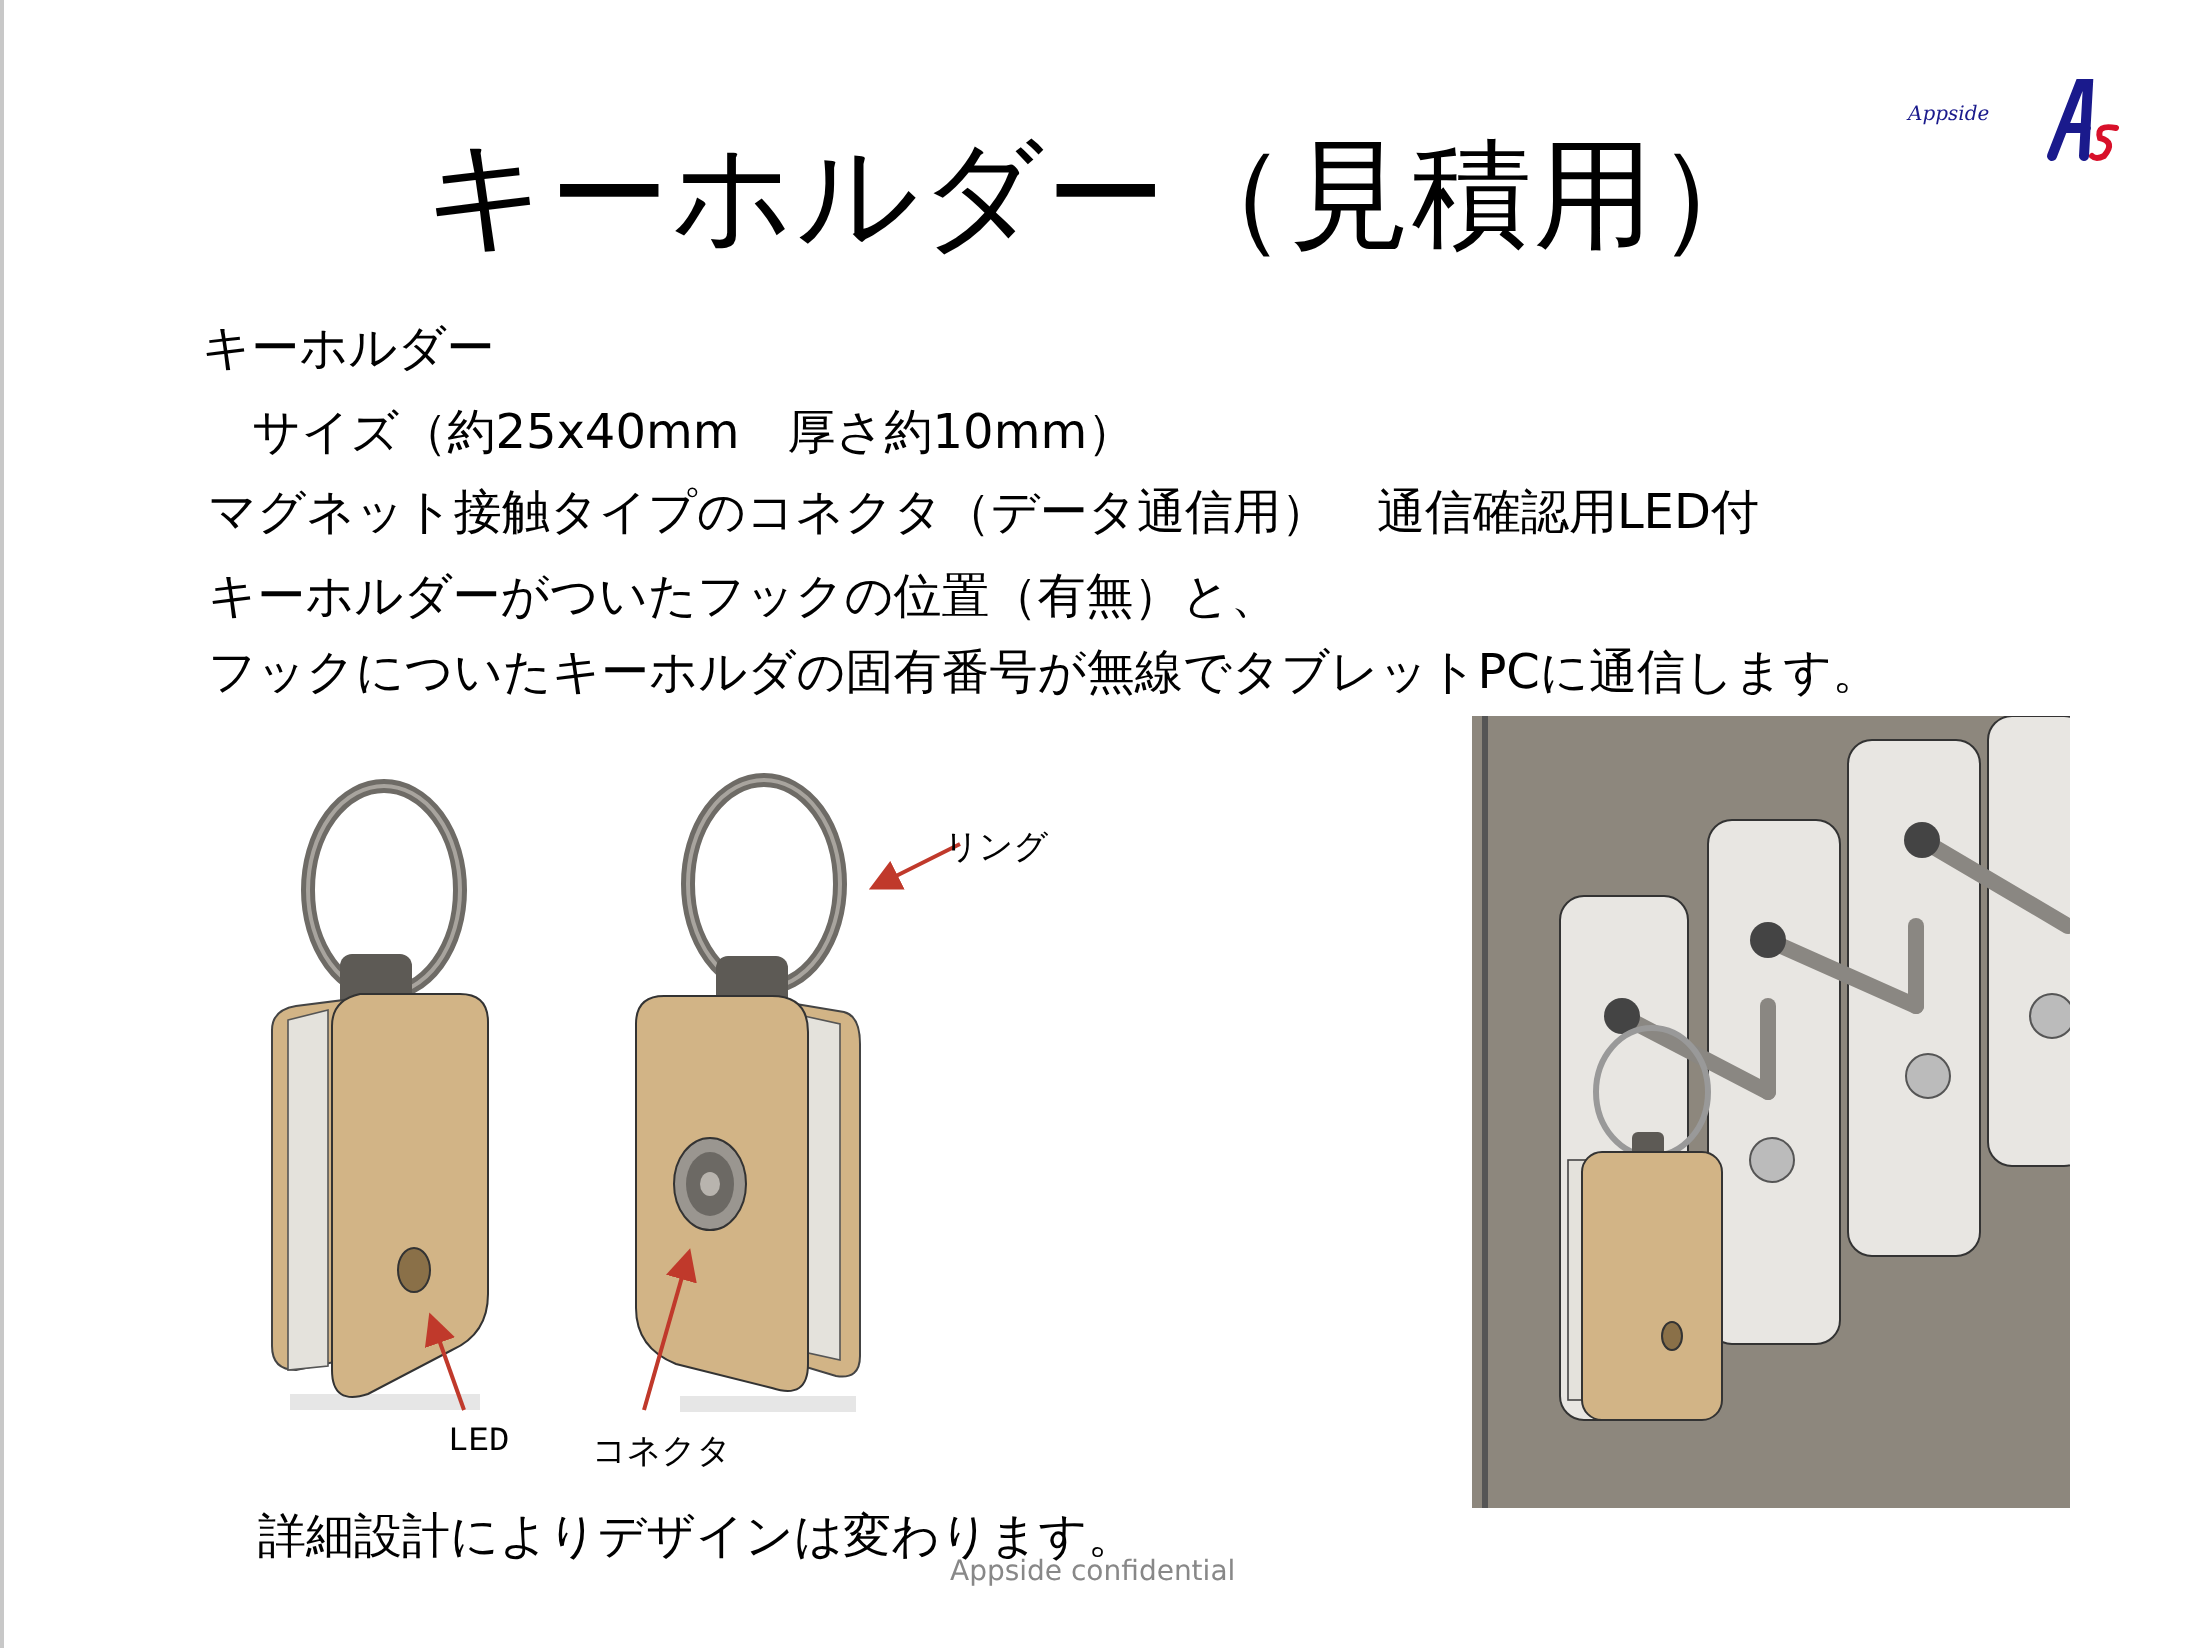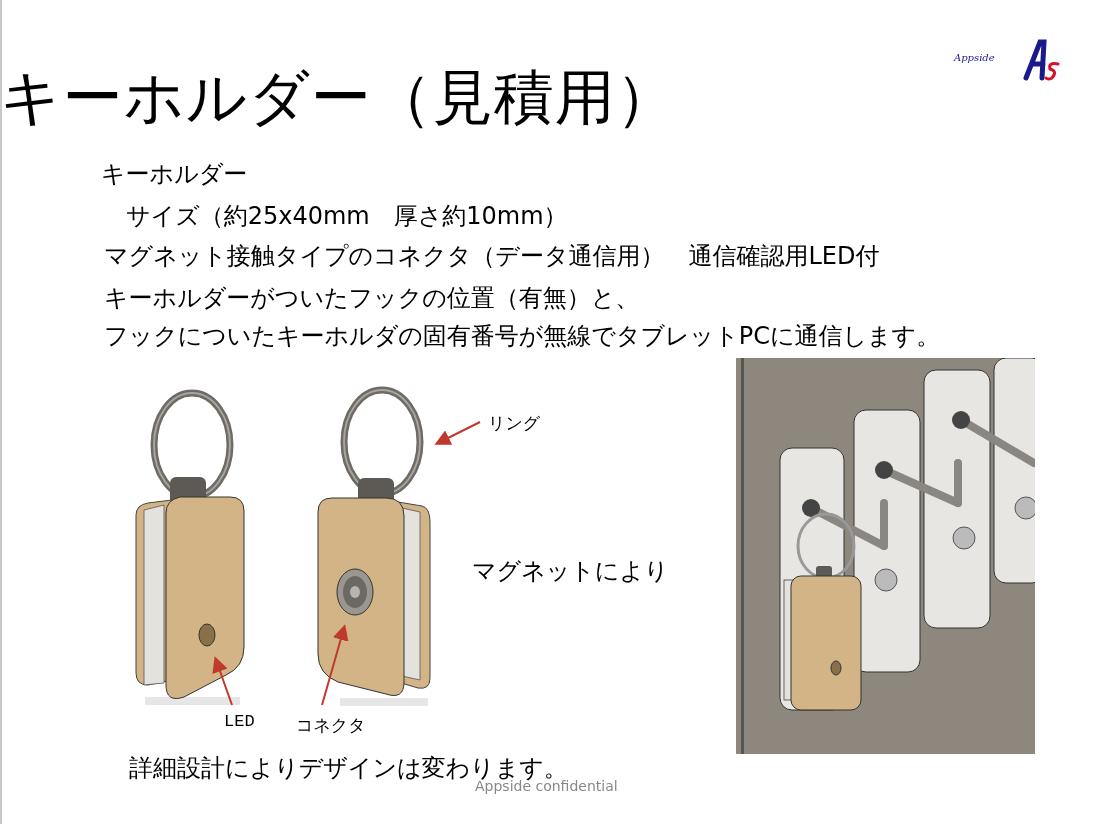--- a/index.html
+++ b/index.html
@@ -3,21 +3,21 @@
 <meta charset="utf-8">
 <style>
   html, body { margin:0; padding:0; }
   body { width:1101px; height:824px; background:#fff; position:relative; overflow:hidden;
          font-family:"DejaVu Sans", sans-serif; color:#000; }
   .left-edge { position:absolute; left:0; top:0; width:2px; height:824px; background:#c8c8c8; }
   .logo { position:absolute; left:954px; top:38px; width:110px; height:44px; }
   .logo-text { position:absolute; left:0; top:14px; font-family:"DejaVu Serif", serif; font-style:italic;
                font-size:10px; color:#1a1a8c; }
   .logo-mark { position:absolute; left:68px; top:0; }
-  .title { position:absolute; left:0; width:1101px; top:58px; text-align:left; font-size:60px; letter-spacing:1px; }
+  .title { position:absolute; left:0; width:1101px; top:58px; text-align:center; font-size:60px; letter-spacing:1px; }
   .line { position:absolute; font-size:24px; white-space:nowrap; }
   .caption { position:absolute; font-size:17px; white-space:nowrap; }
   .magnet { position:absolute; font-size:24px; line-height:38px; left:472px; top:552px; }
   .confidential { position:absolute; left:475px; top:778px; font-size:14px; color:#888; }
   .render { position:absolute; }
   .photo { position:absolute; left:736px; top:358px; width:299px; height:396px; background:#8d877d; overflow:hidden; }
 </style>
 </head>
 <body>
 
@@ -67,26 +67,25 @@
   <defs>
     <marker id="ah" markerWidth="8" markerHeight="8" refX="6" refY="4" orient="auto">
       <path d="M0 0 L8 4 L0 8 Z" fill="#c0392b"></path>
     </marker>
   </defs>
   <line x1="480" y1="422" x2="438" y2="443" stroke="#c0392b" stroke-width="2" marker-end="url(#ah)"></line>
   <line x1="232" y1="705" x2="216" y2="660" stroke="#c0392b" stroke-width="2" marker-end="url(#ah)"></line>
   <line x1="322" y1="705" x2="344" y2="628" stroke="#c0392b" stroke-width="2" marker-end="url(#ah)"></line>
 </svg>
 
-<div class="caption" style="left:488px; top:412px;">リング</div>
+<div class="caption" style="left:472px; top:412px;">リング</div>
 <div class="caption" style="left:224px; top:712px;font-family:Liberation Mono, monospace;">LED</div>
 <div class="caption" style="left:296px; top:714px;">コネクタ</div>
 
 <div class="magnet">
-  <div>マグネットにより</div>
 </div>
 
 <div class="photo">
   <div style="position:absolute; left:5px; top:0; width:3px; height:396px; background:#555;"></div>
   <svg width="299" height="396" viewBox="0 0 299 396">
     <rect x="258" y="0" width="50" height="225" rx="12" fill="#e8e6e2" stroke="#333" stroke-width="1"></rect>
     <rect x="188" y="12" width="66" height="258" rx="12" fill="#e8e6e2" stroke="#333" stroke-width="1"></rect>
     <rect x="118" y="52" width="66" height="262" rx="12" fill="#e8e6e2" stroke="#333" stroke-width="1"></rect>
     <rect x="44" y="90" width="64" height="262" rx="12" fill="#e8e6e2" stroke="#333" stroke-width="1"></rect>
     <line x1="225" y1="62" x2="298" y2="105" stroke="#8a8782" stroke-width="8" stroke-linecap="round"></line>

